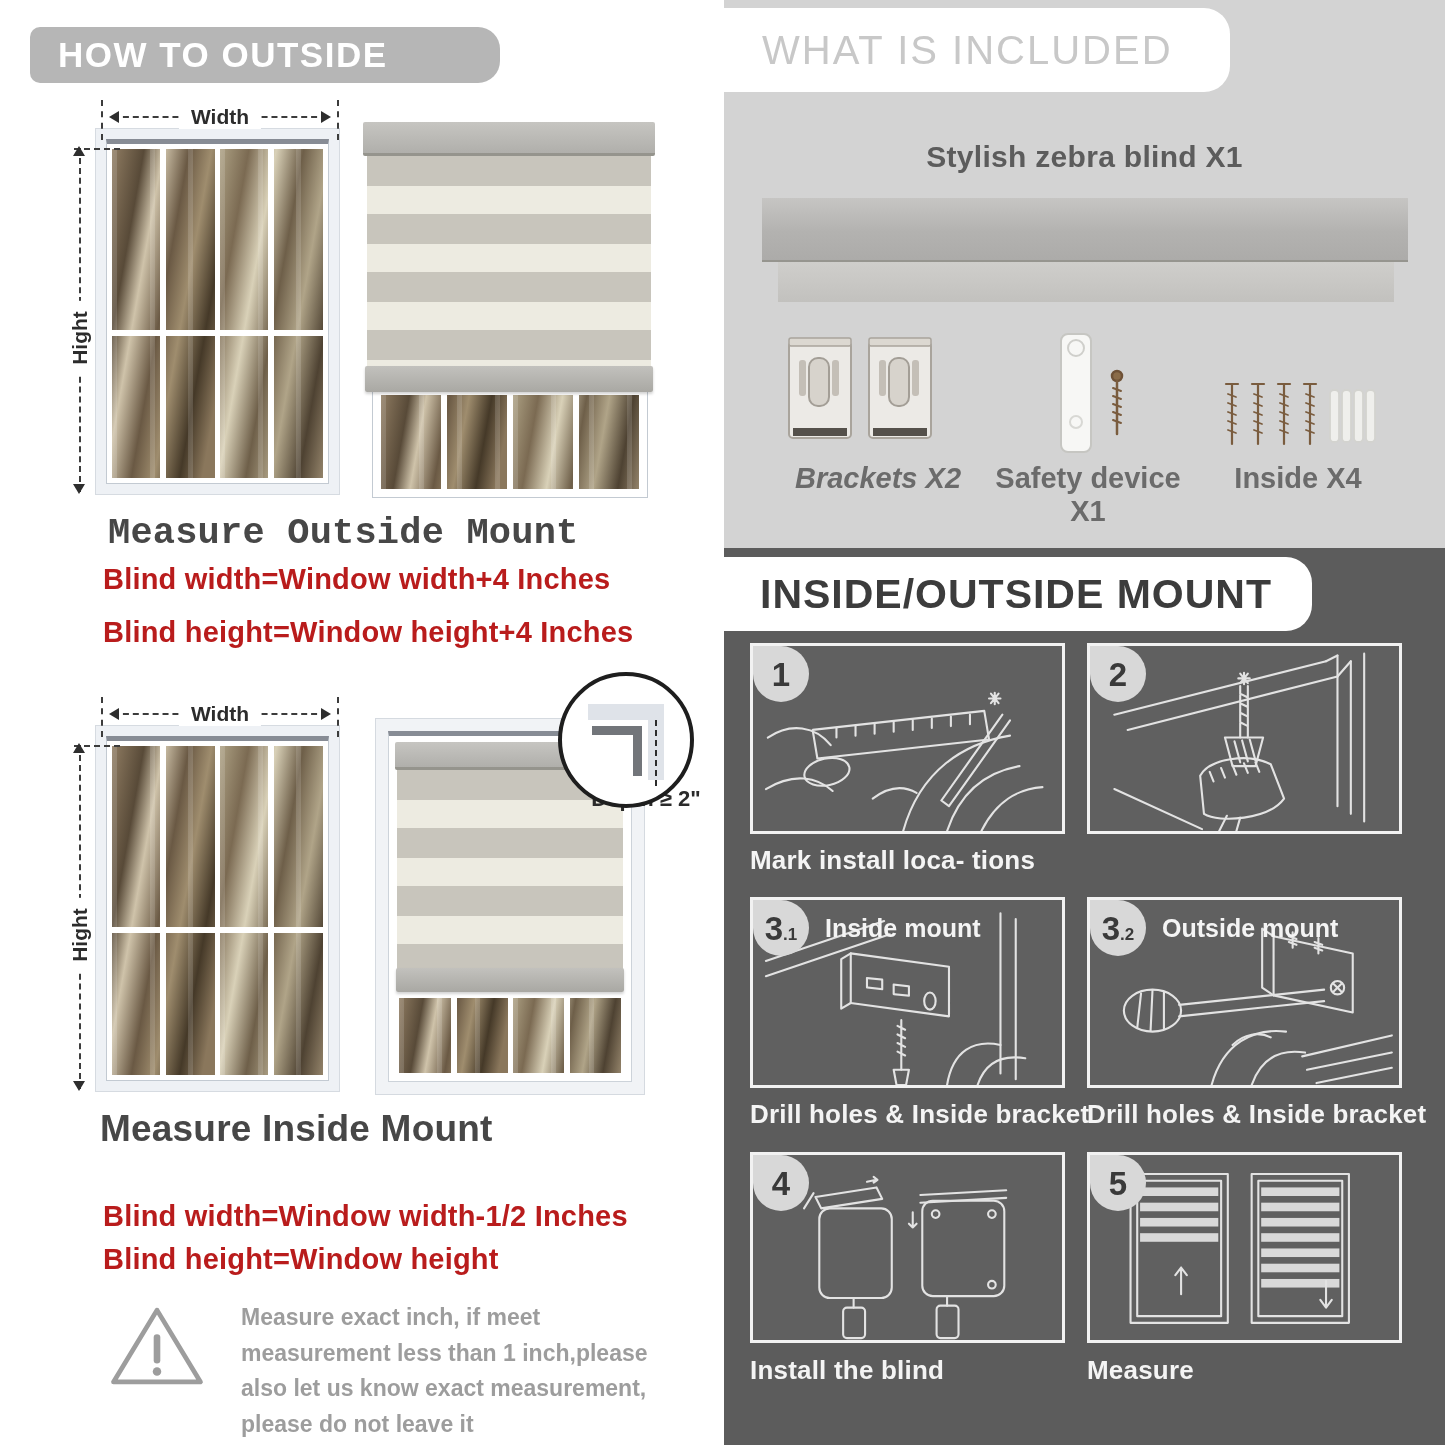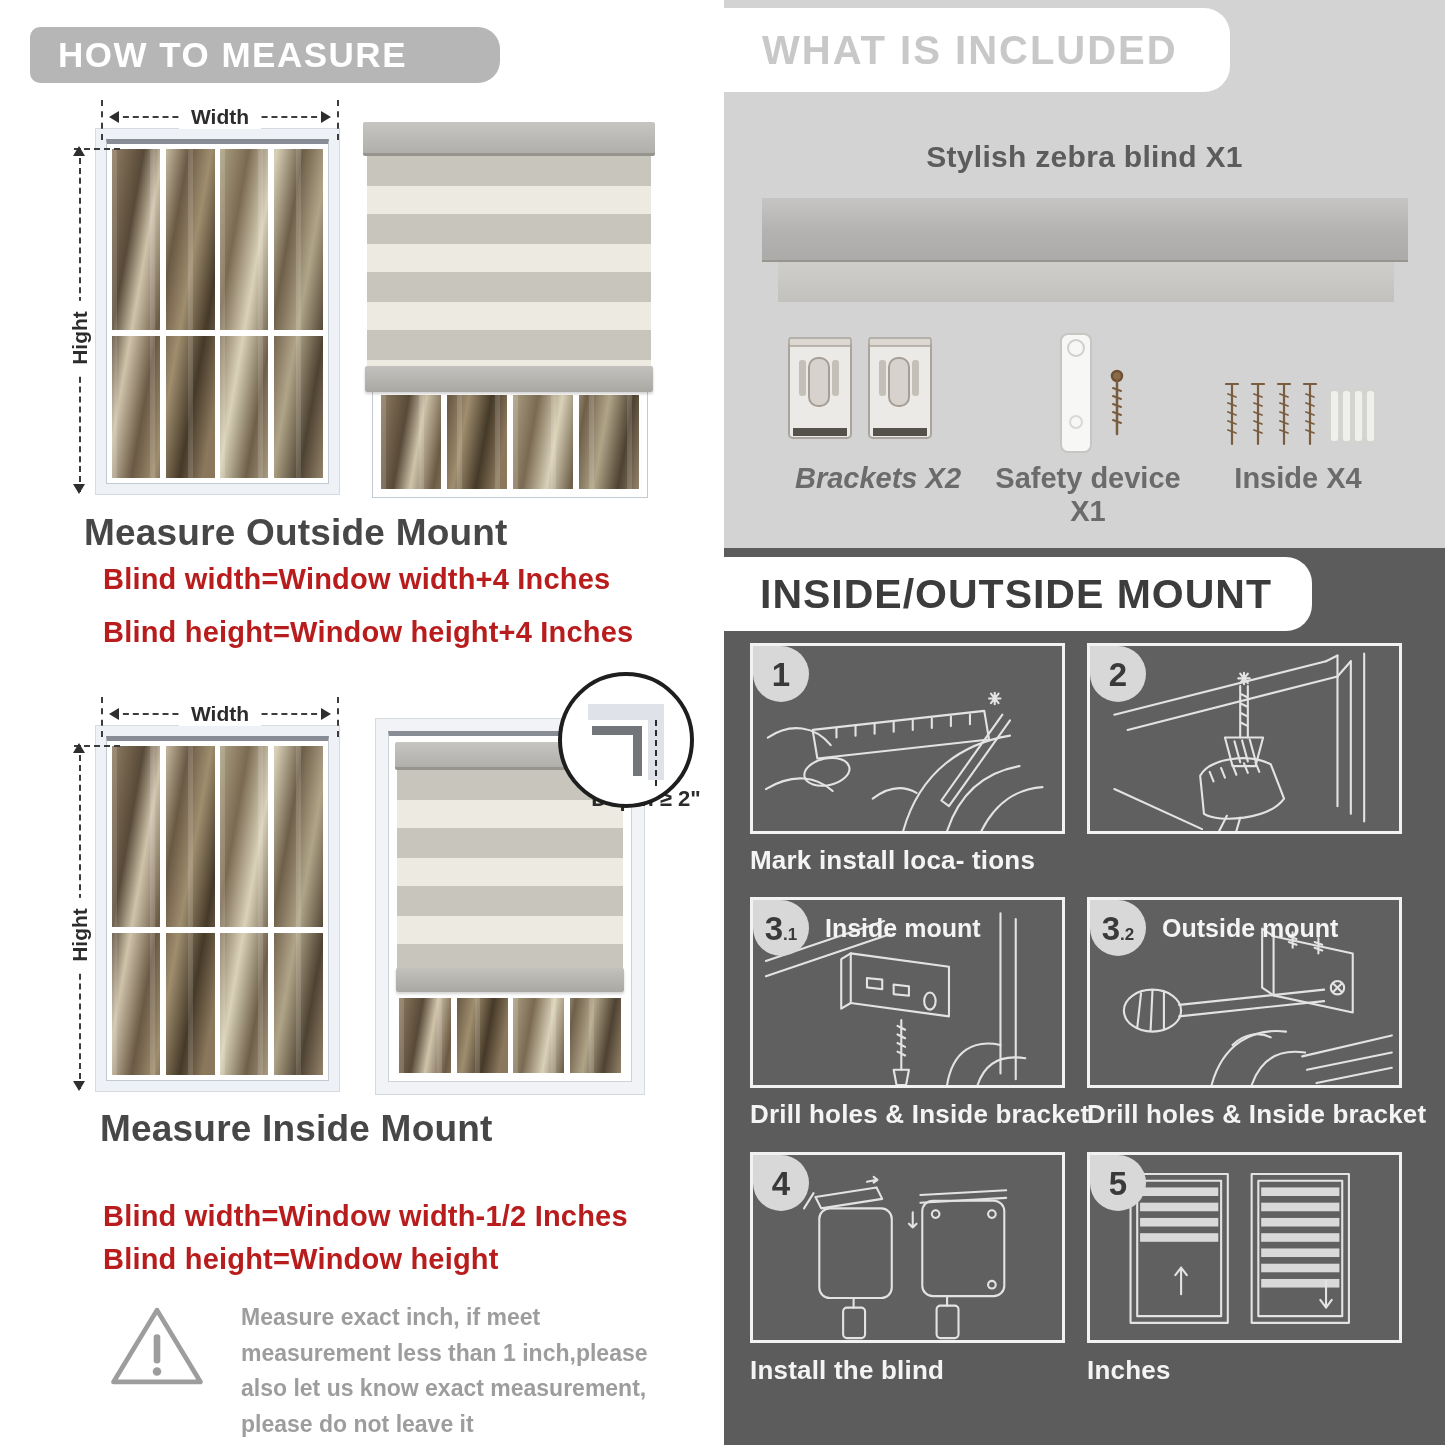--- a/index.html
+++ b/index.html
@@ -67,21 +67,21 @@
   .depth-lbl{position:absolute;font-size:22px;font-weight:bold;color:#2b2b2b;text-align:center;}
 
   
   .warn-wrap{position:absolute;left:105px;top:1300px;display:flex;gap:32px;align-items:flex-start;}
   .warn-text{width:440px;font-size:23px;font-weight:600;color:#9d9d9d;line-height:1.55;}
 
   
   .incl-panel{position:absolute;left:724px;top:0;width:721px;height:548px;background:#d3d3d3;}
   .banner-white{position:absolute;background:#fff;border-radius:0 26px 26px 0;display:flex;align-items:center;}
   .banner1{left:724px;top:8px;width:506px;height:84px;}
-  .banner1 span{padding-left:38px;font-size:40px;font-weight:bold;color:#c8c8c8;letter-spacing:2px;}
+  .banner1 span{padding-left:38px;font-size:40px;font-weight:normal;color:#c8c8c8;letter-spacing:2px;}
   .blind-x1{position:absolute;left:724px;top:140px;width:721px;text-align:center;
             font-size:30px;font-weight:bold;color:#5c5c5c;letter-spacing:.3px;}
   .rail-top{position:absolute;left:762px;top:198px;width:646px;height:64px;
             background:linear-gradient(180deg,#c6c5c3,#b3b2b0 55%,#acabA9);border-bottom:2px solid #96958f;
             background-color:#b6b5b3;}
   .rail-bot{position:absolute;left:778px;top:262px;width:616px;height:40px;
             background:linear-gradient(180deg,#cfcecb,#c2c1be);}
   .item-label{position:absolute;top:462px;font-size:29px;font-weight:bold;color:#6b6b6b;text-align:center;}
 
   .dark-panel{position:absolute;left:724px;top:548px;width:721px;height:897px;background:#5c5c5c;}
@@ -99,21 +99,21 @@
   .lineart path,.lineart line,.lineart circle,.lineart rect,.lineart ellipse,.lineart polyline
     {fill:none;stroke:#e3e3e3;stroke-width:2.2;stroke-linecap:round;stroke-linejoin:round;}
   .lineart .fillband{fill:#d9d9d9;stroke:none;}
 </style>
 </head>
 <body>
 
 <div class="canvas">
 
   <div class="hdr-left">
-    <span>HOW TO MEASURE</span>
+    <span>HOW TO OUTSIDE</span>
   </div>
 
   <div class="winframe" style="left:95px;top:128px;">
     <div class="sashes">
       <div class="casement">
           <div class="glass g1"></div>
           <div class="mullions"></div>
         </div>
       <div class="casement">
           <div class="glass g2"></div>
@@ -144,21 +144,21 @@
       </div>
     <div class="mini-pane">
         <div class="glass g2"></div>
         <div class="mullions" style="background:linear-gradient(90deg,transparent calc(50% - 3px),#fff calc(50% - 3px),#fff calc(50% + 3px),transparent calc(50% + 3px));"></div>
       </div>
   </div>
   <div class="headrail" style="left:363px;top:122px;width:292px;height:34px;"></div>
   <div class="fabric" style="left:367px;top:156px;width:284px;height:212px;"></div>
   <div class="botrail" style="left:365px;top:366px;width:288px;height:26px;"></div>
 
-  <div class="h2" style="left:84px;top:512px;">Measure Outside Mount</div>
+  <div class="h2" style="left:108px;top:512px;font-family:Liberation Mono, monospace;">Measure Outside Mount</div>
   <div class="body-line" style="left:103px;top:563px;">Blind width=Window width+4 Inches</div>
   <div class="body-line" style="left:103px;top:616px;">Blind height=Window height+4 Inches</div>
 
   <div class="winframe" style="left:95px;top:725px;">
     <div class="sashes">
       <div class="casement">
           <div class="glass g1"></div>
           <div class="mullions"></div>
         </div>
       <div class="casement">
@@ -427,15 +427,15 @@
       <rect class="fillband" x="172" y="34" width="82" height="9"></rect>
       <rect class="fillband" x="172" y="50" width="82" height="9"></rect>
       <rect class="fillband" x="172" y="66" width="82" height="9"></rect>
       <rect class="fillband" x="172" y="82" width="82" height="9"></rect>
       <rect class="fillband" x="172" y="98" width="82" height="9"></rect>
       <rect class="fillband" x="172" y="114" width="82" height="9"></rect>
       <rect class="fillband" x="172" y="130" width="82" height="9"></rect>
       <path d="M240 132 L240 160 M234 152 L240 160 L246 152"></path>
     </svg>
   </div>
-  <div class="caption" style="left:1087px;top:1355px;">Inches</div>
+  <div class="caption" style="left:1087px;top:1355px;">Measure</div>
 
 </div>
 
 </body></html>

